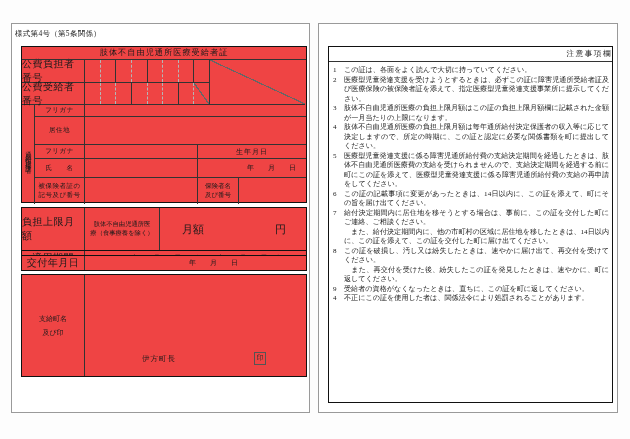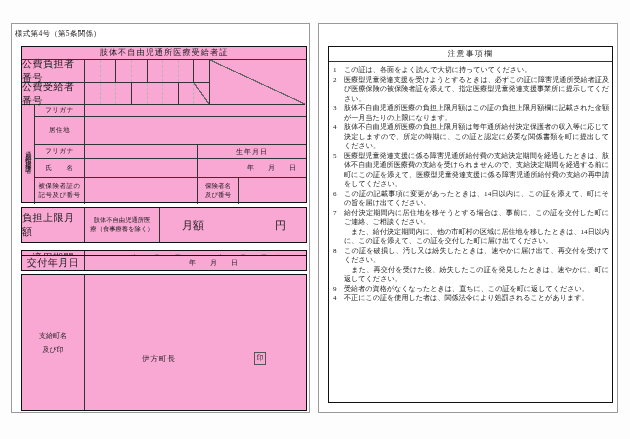--- a/index.html
+++ b/index.html
@@ -11,26 +11,26 @@
     -webkit-font-smoothing: antialiased;
   }
   .stage { position: relative; width: 630px; height: 439px; background: #fdfdfd; overflow: hidden; }
 
   .page { position: absolute; top: 23px; height: 390px; background: #fff; border: 1px solid #9a9a9a; }
   .page-left  { left: 11px;  width: 299px; padding-left: 25px; }
   .page-right { left: 318px; width: 300px; }
 
   .form-no { position: absolute; left: 3px; top: 5px; font-size: 7.5px; letter-spacing: 0.3px; }
 
-  .block { position: absolute; left: 9px; width: 286px; border: 1.5px solid #111; background: #f9a8d4; }
+  .block { position: absolute; left: 9px; width: 286px; border: 1.5px solid #111; background: #ef4444; }
   .blk-main   { top: 22px;  height: 157px; }
-  .blk-copay  { top: 183px; height: 36px; }
+  .blk-copay  { top: 183px; height: 44px; }
   .blk-period { top: 226px; height: 16px; }
   .blk-issue  { top: 231px; height: 16px; gap: 36px; }
-  .blk-seal   { top: 250px; height: 137px; }
+  .blk-seal   { top: 250px; height: 103px; }
 
   .title-row { height: 13px; border-bottom: 1px solid #333; text-align: center;
                font-size: 8.2px; line-height: 12px; letter-spacing: 1px; position: relative; z-index: 2; }
 
   .frow { display: flex; height: 23px; position: relative; }
   .frow.r2 { height: 22px; }
   .lab { width: 63px; flex: none; border-right: 1px solid #333; display: flex;
          align-items: center; justify-content: center; font-size: 10px; letter-spacing: 0.5px; }
   .frow .lab, .boxes { border-bottom: 1px solid #333; }
   .boxes { width: 125px; flex: none; display: flex; border-right: 1px solid #333; }
@@ -84,21 +84,21 @@
               align-items: center; justify-content: center; text-align: center;
               font-size: 7px; white-space: pre-line; line-height: 2; }
   .seal-content { flex: 1; position: relative; }
   .issuer { position: absolute; left: 57px; top: 79px; font-size: 7.5px; letter-spacing: 1px; }
   .sealbox { position: absolute; left: 169px; top: 77px; width: 12px; height: 13px;
              border: 1px solid #555; color: #333; font-size: 7px; line-height: 11px;
              text-align: center; }
 
   .ntable { position: absolute; left: 9px; top: 22px; width: 285px; height: 357px;
             border: 1.5px solid #111; background: #fff; }
-  .nheader { height: 15px; border-bottom: 1px solid #333; text-align: center;
+  .nheader { height: 15px; border-bottom: 1px solid #333; text-align: right;
              font-size: 7.6px; line-height: 14px; letter-spacing: 1.5px; }
   .nbody { padding: 4px 3px 0 4px; }
   .note { display: flex; font-size: 7.1px; line-height: 1.34; }
   .note .num { width: 11px; flex: none; }
   .note .txt { flex: 1; white-space: pre-line; text-align: justify; }
 </style>
 </head>
 <body>
 
 <div class="stage">

